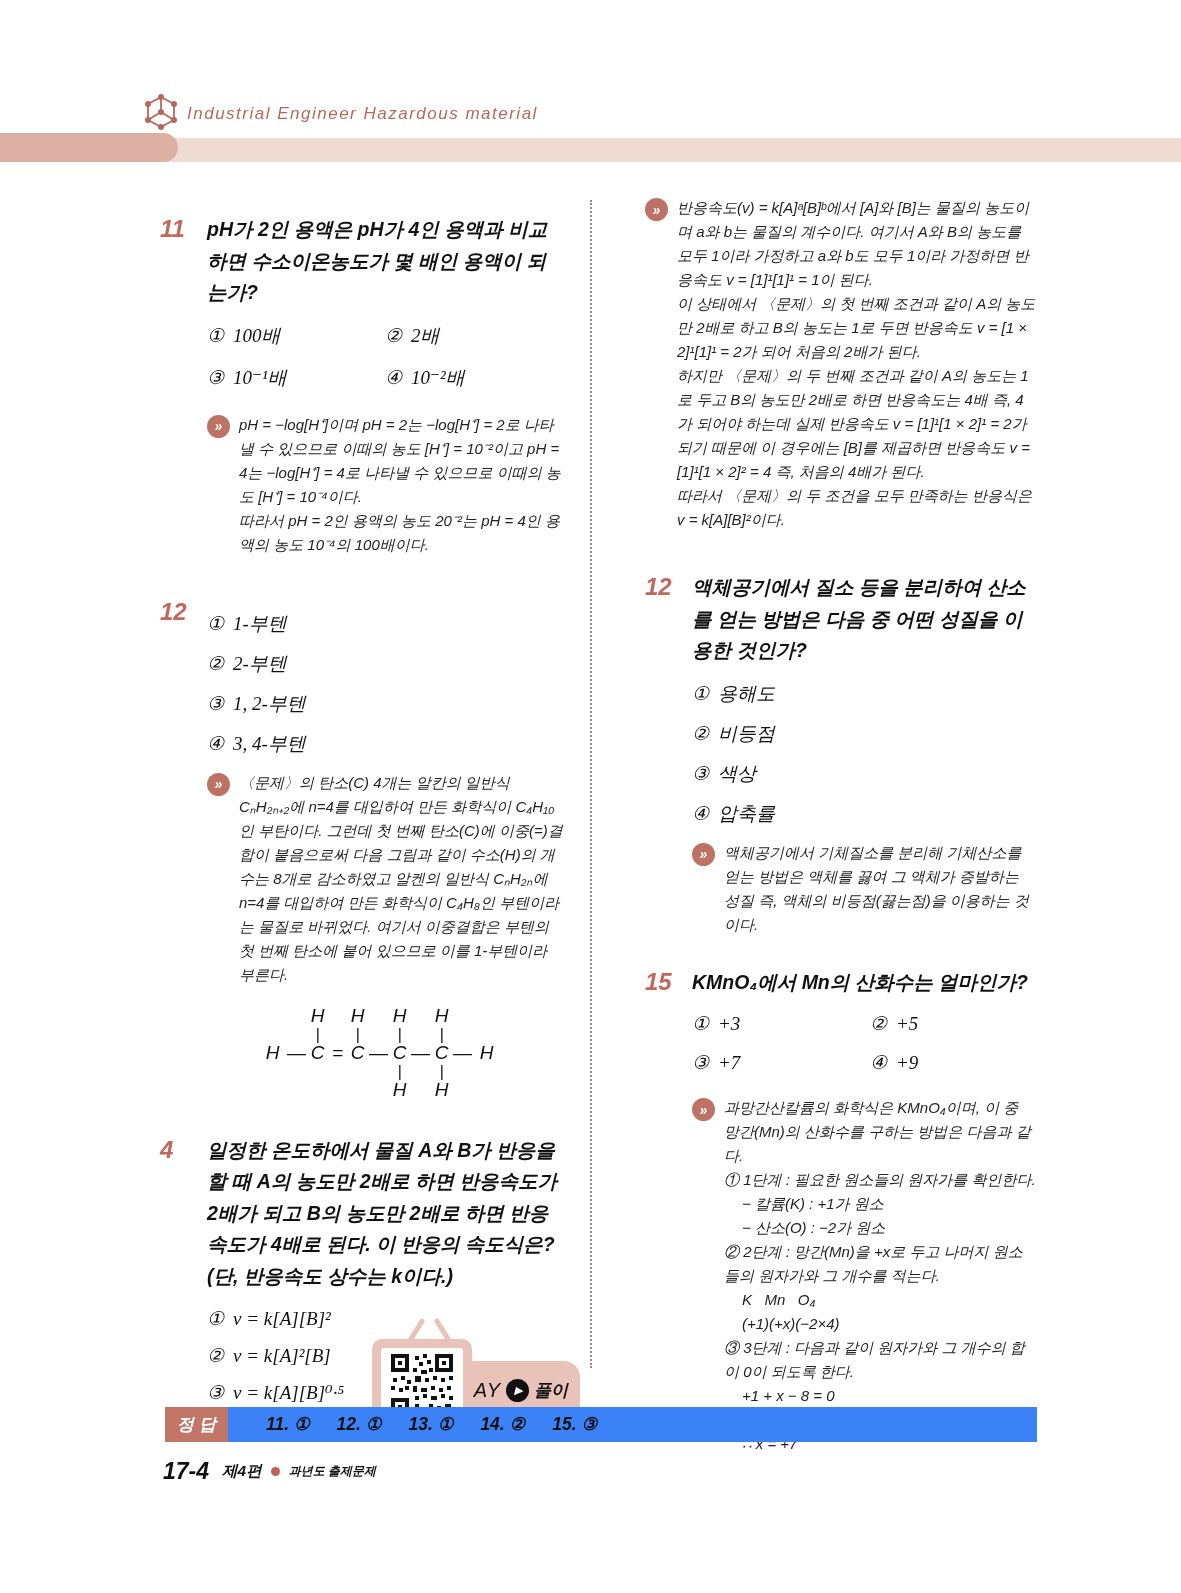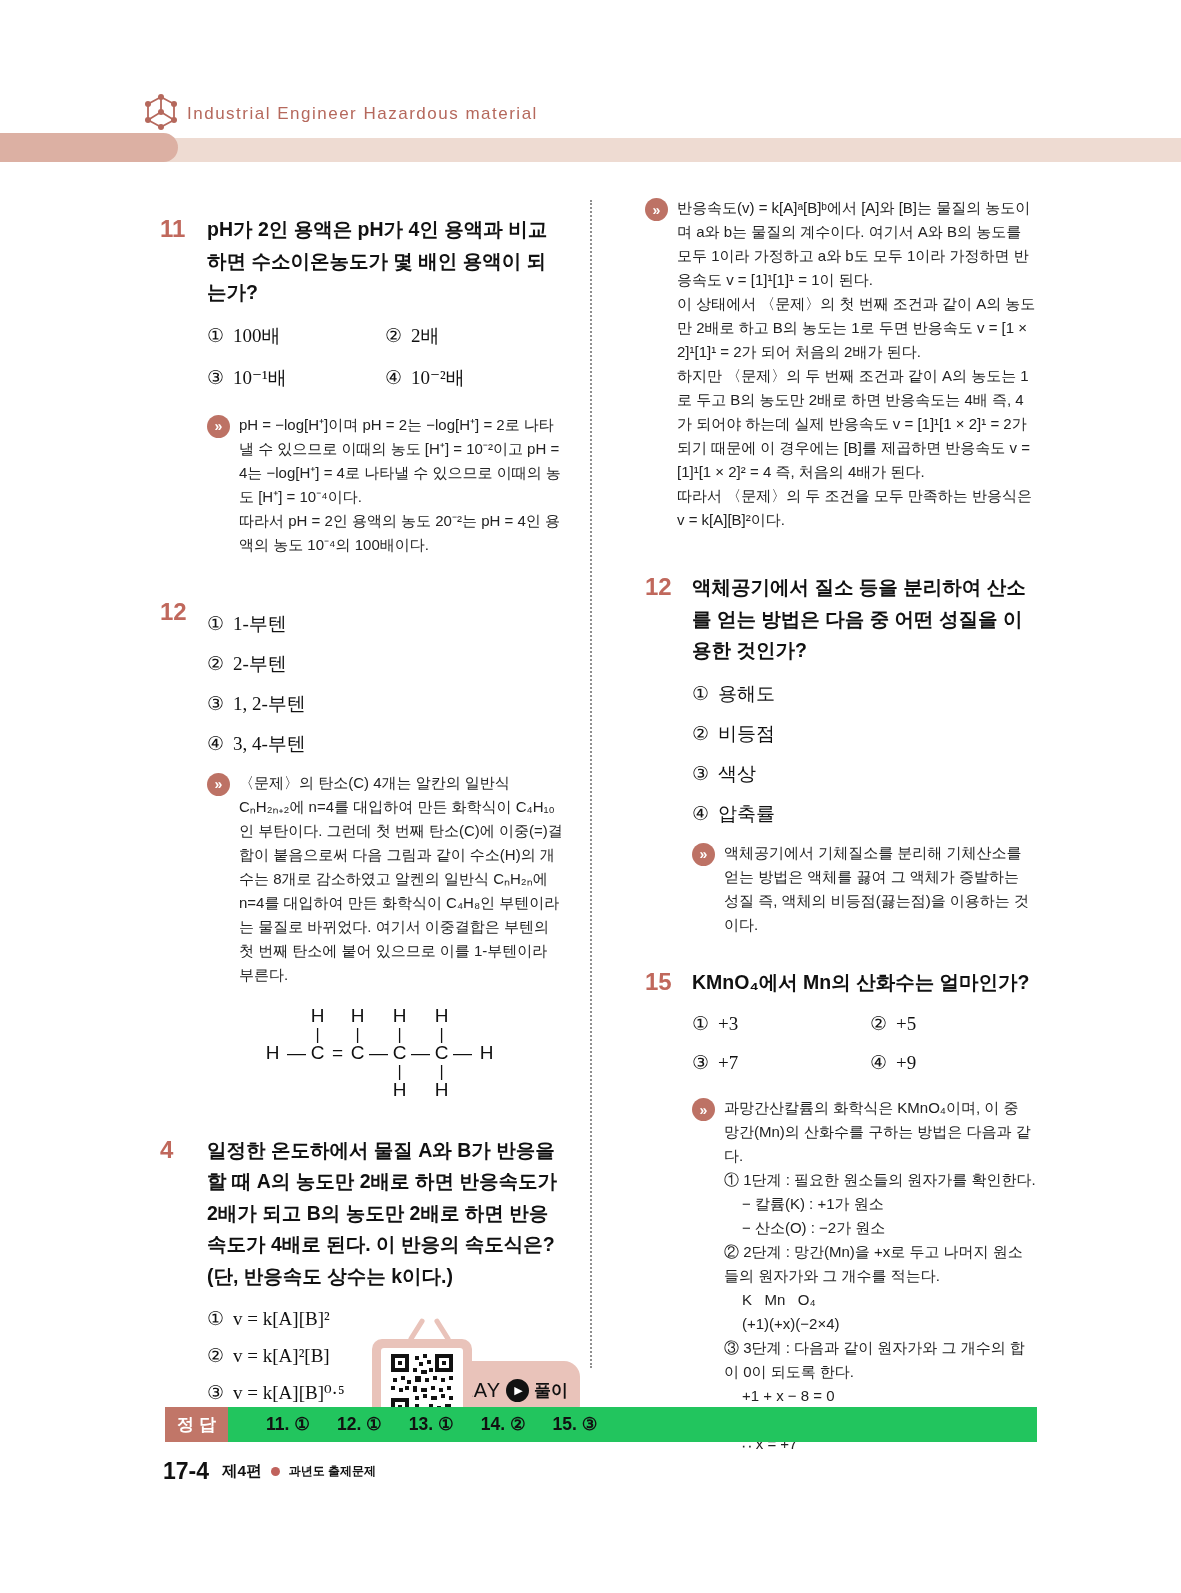--- a/index.html
+++ b/index.html
@@ -1,19 +1,19 @@
 <!DOCTYPE html>
 <html><head>
 <meta charset="utf-8">
 <style>
   * { box-sizing: border-box; }
   html,body { margin:0; padding:0; background:#ffffff; }
   .page {
     position:relative; width:1181px; height:1593px; background:#fff;
-    font-family:"Liberation Sans", sans-serif; color:#1a1a1a; overflow:hidden;
+    font-family:"Liberation Sans", sans-serif; color:#1a1a1a; overflow:hidden;font-style:italic;
   }
 
   
   .brand { position:absolute; top:94px; left:145px; display:flex; align-items:center; gap:10px; }
   .brand-title { color:#b5685c; font-size:17px; letter-spacing:1.5px; }
   .band-light { position:absolute; top:138px; left:0; width:1181px; height:24px; background:#eedbd2; }
   .band-dark  { position:absolute; top:133px; left:0; width:178px; height:29px; background:#dcb0a3;
                 border-radius:0 16px 16px 0; }
 
   
@@ -59,21 +59,21 @@
   .tv-pill .play-word { font-size:20px; color:#111; letter-spacing:1px; }
   .play-circle { width:23px; height:23px; border-radius:50%; background:#111; color:#fff;
                  display:inline-flex; align-items:center; justify-content:center; font-size:11px; padding-left:2px; }
   .tv-pill .solve-word { font-size:17px; color:#111; font-weight:bold; }
   .tv-body { position:absolute; left:0; top:22px; width:100px; height:96px; background:#e9c3ba; border-radius:10px; }
   .tv-screen { position:absolute; left:9px; top:9px; width:82px; height:78px; background:#fff; border-radius:3px;
                display:flex; align-items:center; justify-content:center; }
 
   
   .answer-bar { position:absolute; left:165px; top:1407px; width:872px; height:35px;
-                background:#22c55e; display:flex; align-items:center; }
+                background:#3b82f6; display:flex; align-items:center; }
   .answer-label { width:63px; height:35px; background:#c17668; color:#fff; font-weight:bold; font-size:17px;
                   letter-spacing:5px; display:flex; align-items:center; justify-content:center; padding-left:5px; }
   .answer-items { display:flex; gap:27px; margin-left:38px; font-weight:bold; font-size:17.5px; color:#111; }
 
   
   .footer { position:absolute; left:163px; top:1458px; display:flex; align-items:center; gap:9px; }
   .footer .pg { font-size:23px; font-weight:bold; color:#111; }
   .footer .part { font-size:15.5px; font-weight:bold; color:#111; margin-left:4px; }
   .footer .dot { width:9px; height:9px; border-radius:50%; background:#c0625c; }
   .footer .sect { font-size:12px; font-weight:bold; color:#111; }

